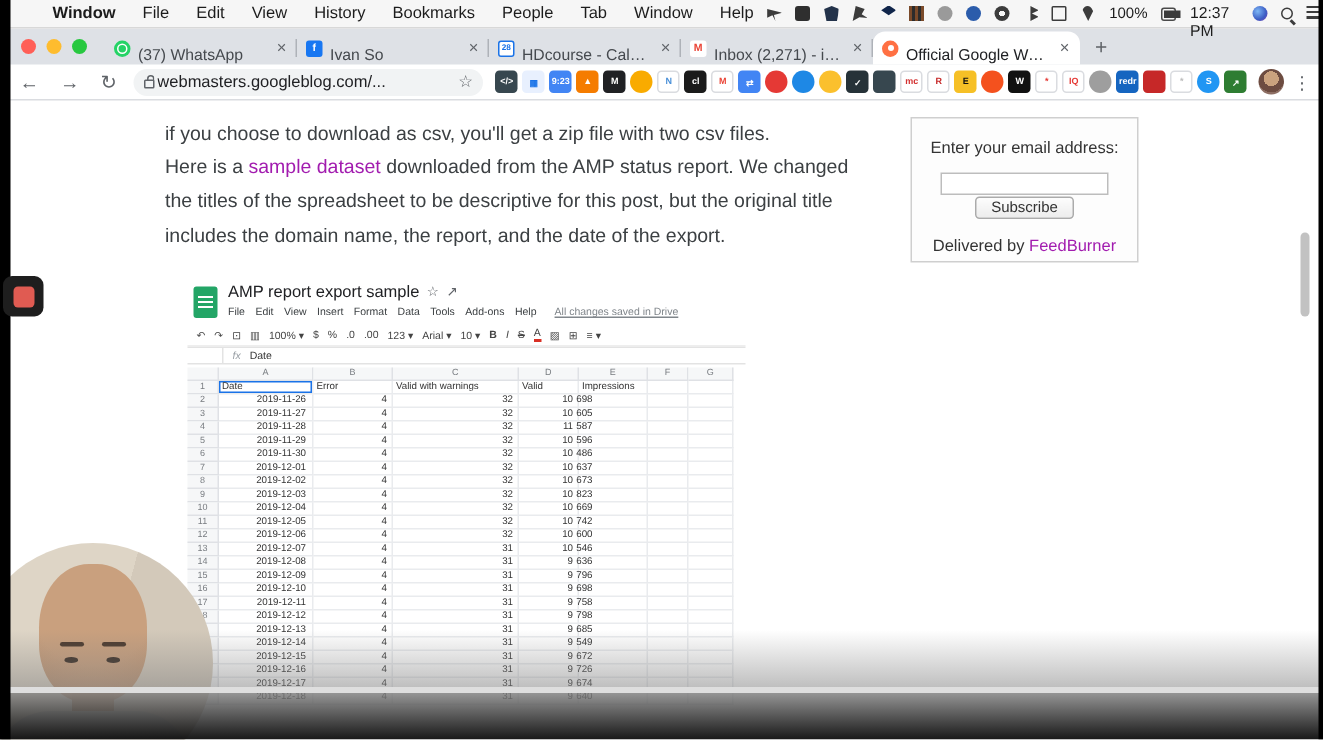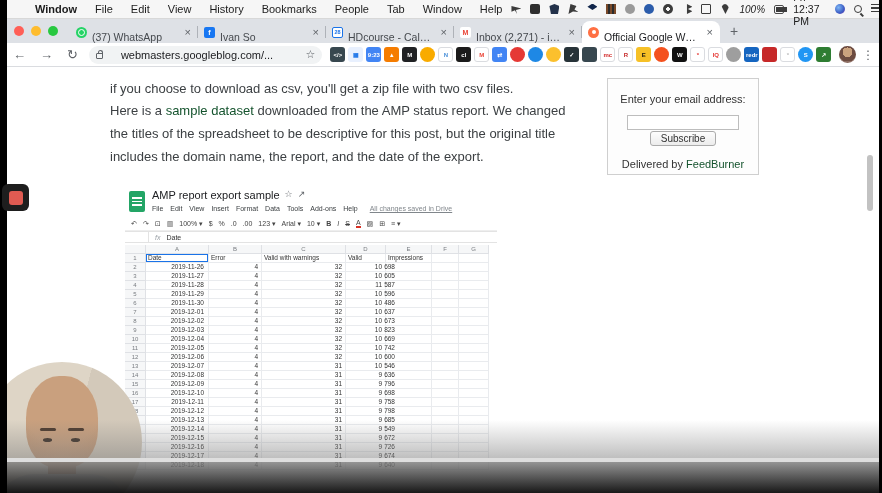--- a/index.html
+++ b/index.html
@@ -59,42 +59,42 @@
   .fav-gmail { background:#fff; color:#ea4335; }
   .fav-blogger { border-radius:50%; background:#ff7043; }
   .fav-blogger::after { content:""; width:4px; height:4px; background:#fff; border-radius:50%; }
   .newtab { font-size:14px; color:#5f6368; padding:0 10px 4px 10px; }
 
   
   .toolbar { position:absolute; left:0; top:43px; width:882px; height:24px; background:#fff;
     border-bottom:1px solid #dadce0; display:flex; align-items:center; z-index:18; font-size:12px; }
   .nav-btn { color:#5f6368; font-size:13px; padding:0 7px; }
   .omnibox { width:238px; height:18px; background:#f1f3f4; border-radius:9px; margin-left:4px;
-    display:flex; align-items:center; padding:0 7px; gap:18px; }
+    display:flex; align-items:center; padding:0 7px; gap:2px; }
   .lock { width:7px; height:6px; border:1px solid #5f6368; border-radius:1px; position:relative; margin-top:2px; }
   .lock::before { content:""; position:absolute; left:1px; top:-4px; width:3px; height:3px;
     border:1px solid #5f6368; border-bottom:none; border-radius:3px 3px 0 0; }
   .url { font-size:11px; color:#202124; flex:1; white-space:nowrap; overflow:hidden; }
   .omni-star { color:#5f6368; font-size:11px; }
   .extrow { display:flex; align-items:center; gap:3px; margin-left:8px; }
   .ext { width:15px; height:15px; border-radius:3px; font-size:6px; font-weight:bold;
     display:flex; align-items:center; justify-content:center; color:#fff; overflow:hidden; }
   .ext.round { border-radius:50%; }
   .ext.brd { border:1px solid #dadce0; }
   .tb-avatar { width:17px; height:17px; border-radius:50%; margin-left:8px;
     background:radial-gradient(circle at 50% 38%, #caa27e 0 5px, #6d4c41 5px 9px, #8d6e63 9px); }
   .tb-dots { color:#5f6368; font-size:12px; padding:0 8px 0 6px; letter-spacing:0; }
 
   
   .page { position:absolute; left:7px; top:67px; width:868px; height:426px; background:#fff;
     overflow:hidden; z-index:1; }
   .para { position:absolute; left:103px; font-size:13px; line-height:23px; color:#3c4043; width:466px; }
   .p1 { top:10px; white-space:nowrap; }
   .p2 { top:32px; }
-  a.link { color:#14532d; text-decoration:none; }
+  a.link { color:#a21caf; text-decoration:none; }
 
   
   .sub-head { position:absolute; left:600px; top:-5px; width:139px; text-align:center;
     font-size:12px; color:#4a4a4a; }
   .sub-box { position:absolute; left:600px; top:11px; width:152px; height:97px;
     border:1px solid #cfcfcf; background:#fdfdfd; text-align:center; font-size:11px; color:#333; }
   .sub-prompt { margin-top:14px; }
   .sub-input { margin-top:10px; width:112px; height:15px; border:1px solid #bdbdbd; background:#fff; }
   .sub-btn { margin-top:1px; font-size:10px; color:#333; background:linear-gradient(#fdfdfd,#ececec);
     border:1px solid #ababab; border-radius:3px; padding:1px 10px; }
@@ -178,21 +178,21 @@
         <span class="sicon s-pin"></span>
         <span class="sicon s-drop"></span>
         <span class="sicon s-grid"></span>
         <span class="sicon s-play"></span>
         <span class="sicon s-dot"></span>
         <span class="sicon s-gear"></span>
         <span class="sicon s-bt"></span>
         <span class="sicon s-disp"></span>
         <span class="sicon s-wifi"></span>
       </span>
-    <span style="font-size:10px;font-style:italic;">100%</span>
+    <span style="font-size:10px;">100%</span>
     <span class="mb-batt"></span>
     <span style="font-size:10.5px;">Fri 12:37 PM</span>
     <span id="trailing-icons" style="display: flex; gap: 9px; align-items: center;">
         <span class="sicon s-siri"></span>
         <span class="sicon s-search"></span>
         <span class="sicon s-list"></span>
       </span>
   </div>
 </div>
 

